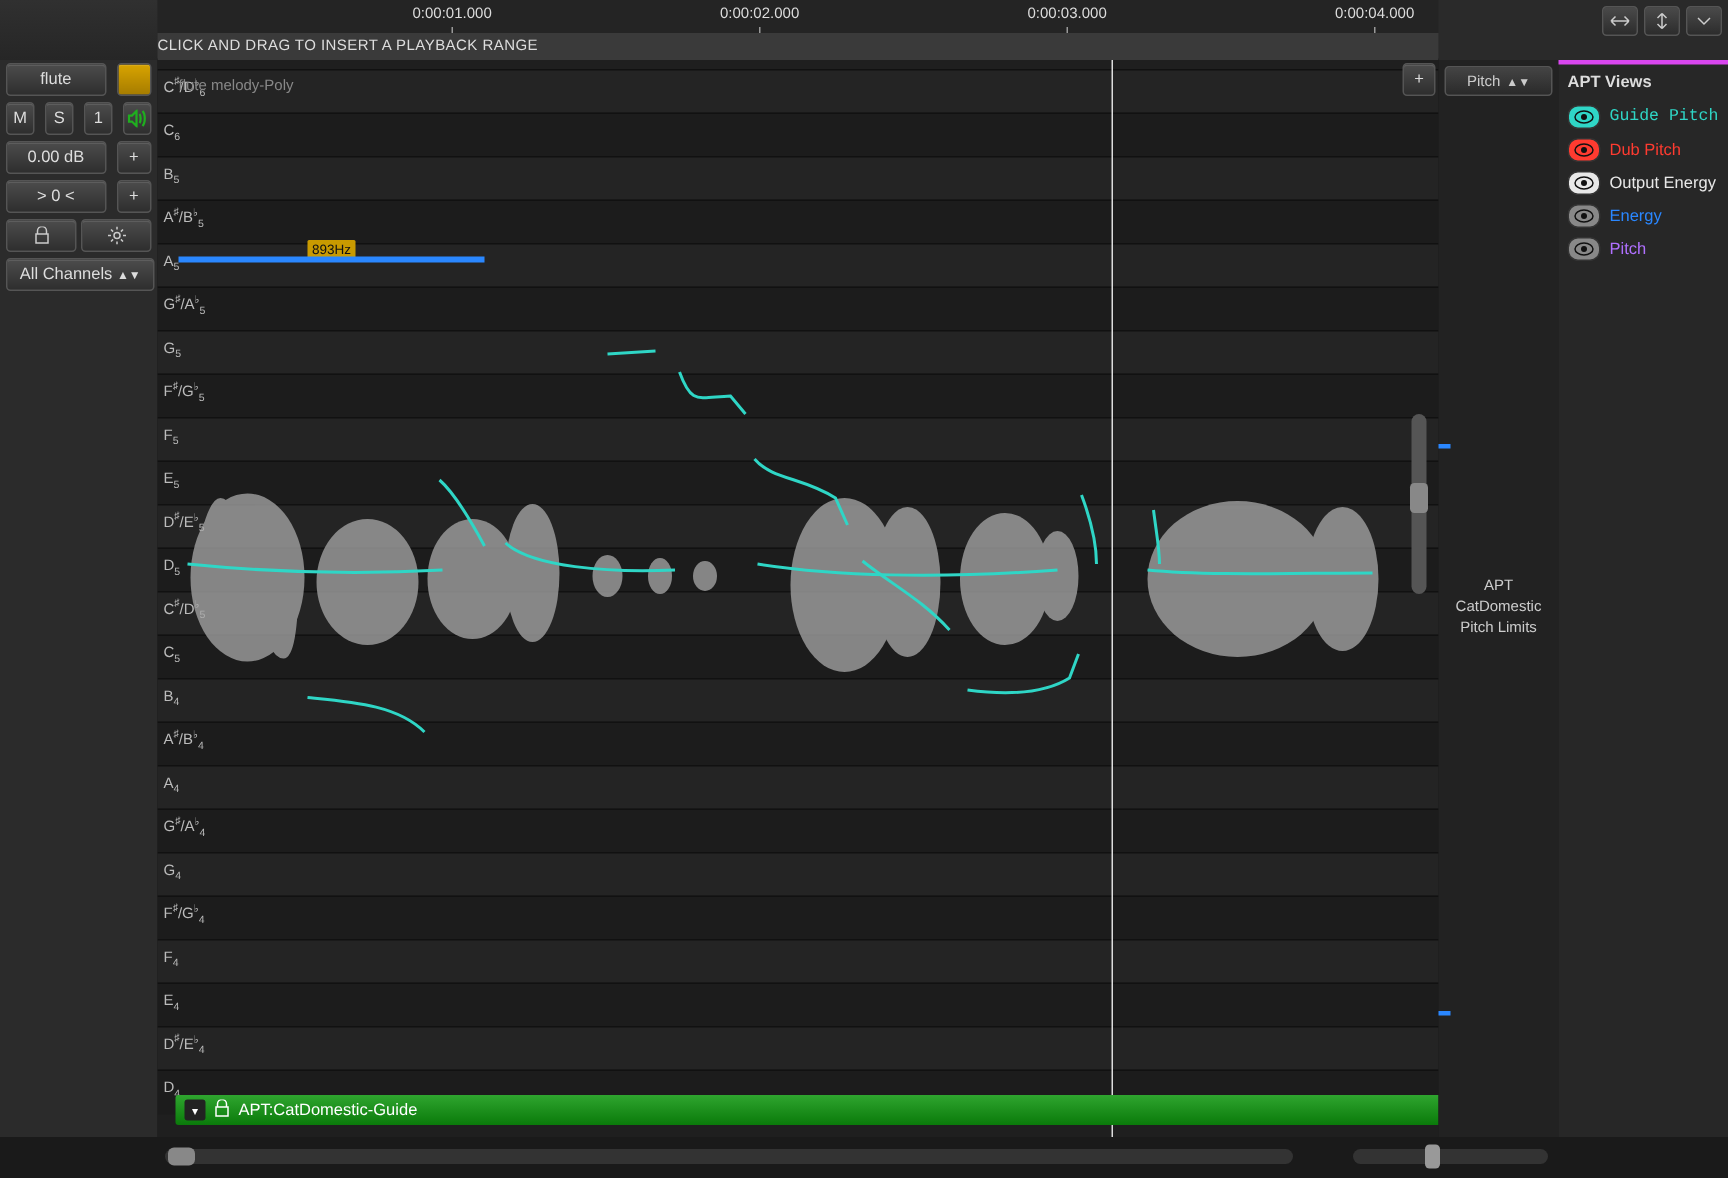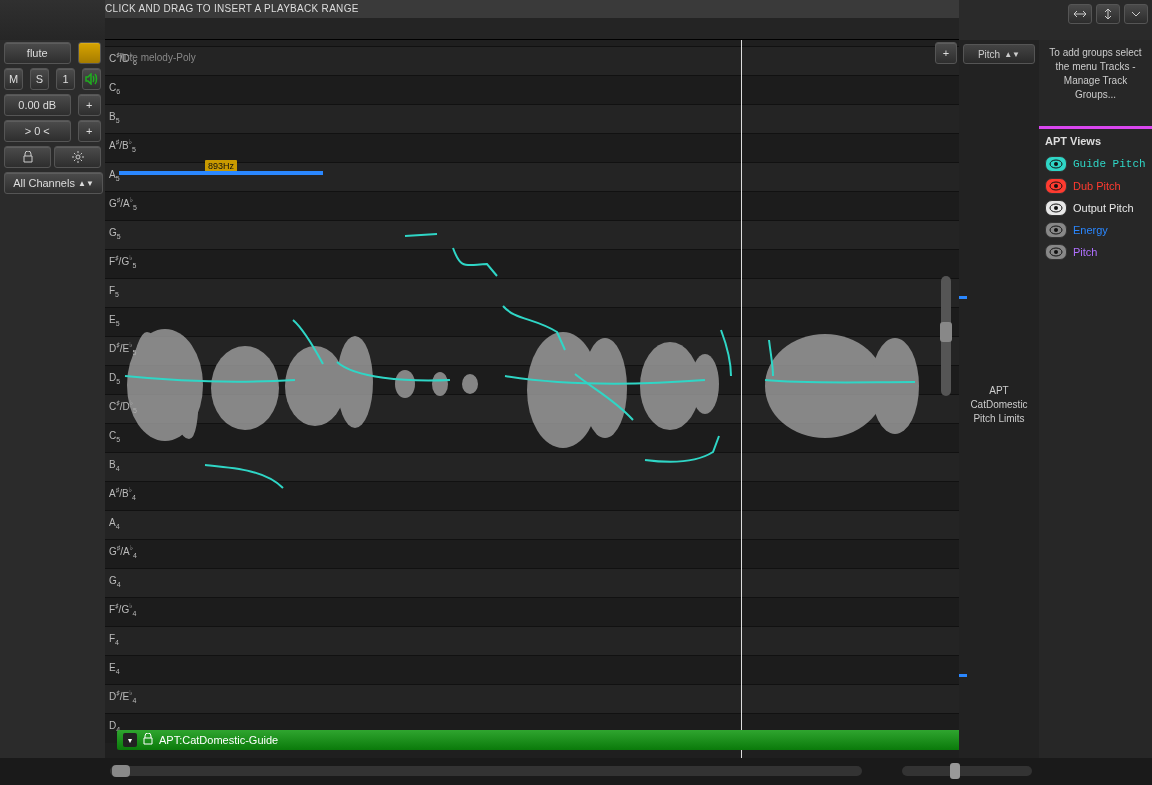--- a/index.html
+++ b/index.html
@@ -60,20 +60,26 @@
 .zoom .thumb{position:absolute;left:48px;top:-3px;width:10px;height:16px;background:#999;border-radius:3px}
 </style>
 </head>
 <body>
 
 <div class="app">
 
   <div class="top-row">
     <div class="left-panel"></div>
     <div class="ruler">
+      <div class="ruler-marks">
+        <span class="ruler-tick" style="left:170px">0:00:01.000</span>
+        <span class="ruler-tick" style="left:375px">0:00:02.000</span>
+        <span class="ruler-tick" style="left:580px">0:00:03.000</span>
+        <span class="ruler-tick" style="left:785px">0:00:04.000</span>
+      </div>
       <div class="ruler-msg">CLICK AND DRAG TO INSERT A PLAYBACK RANGE</div>
     </div>
     <div style="width:80px"></div>
     <div class="top-right-icons">
       <div class="icon-btn">
           <svg width="14" height="10">
             <path d="M1 5h12M1 5l3-3M1 5l3 3M13 5l-3-3M13 5l-3 3" stroke="#ccc" fill="none"></path>
           </svg>
         </div>
       <div class="icon-btn">
@@ -277,21 +283,20 @@
           </div>
         <div class="apt-label">
           <div>APT</div>
           <div>CatDomestic</div>
           <div>Pitch Limits</div>
         </div>
       </div>
     </div>
 
     <div class="right-panel">
-      <div class="groups-hint">To add groups select the menu Tracks - Manage Track Groups...</div>
       <div class="apt-views">
         <h4>APT Views</h4>
         <div id="views-list">
             <div class="view-row">
               <div class="eye" style="background: rgb(47, 214, 198);">
                 <svg viewBox="0 0 14 10">
                   <ellipse cx="7" cy="5" rx="6" ry="4" fill="none" stroke="#111"></ellipse>
                   <circle cx="7" cy="5" r="2" fill="#111"></circle>
                 </svg>
               </div>
@@ -306,21 +311,21 @@
               </div>
               <span class="view-label" style="color: rgb(255, 59, 48);">Dub Pitch</span>
             </div>
             <div class="view-row">
               <div class="eye" style="background: rgb(232, 232, 232);">
                 <svg viewBox="0 0 14 10">
                   <ellipse cx="7" cy="5" rx="6" ry="4" fill="none" stroke="#111"></ellipse>
                   <circle cx="7" cy="5" r="2" fill="#111"></circle>
                 </svg>
               </div>
-              <span class="view-label" style="color: rgb(232, 232, 232);">Output Pitch</span>
+              <span class="view-label" style="color: rgb(232, 232, 232);">Output Energy</span>
             </div>
             <div class="view-row">
               <div class="eye" style="background: rgb(136, 136, 136);">
                 <svg viewBox="0 0 14 10">
                   <ellipse cx="7" cy="5" rx="6" ry="4" fill="none" stroke="#111"></ellipse>
                   <circle cx="7" cy="5" r="2" fill="#111"></circle>
                 </svg>
               </div>
               <span class="view-label" style="color: rgb(42, 135, 255);">Energy</span>
             </div>

